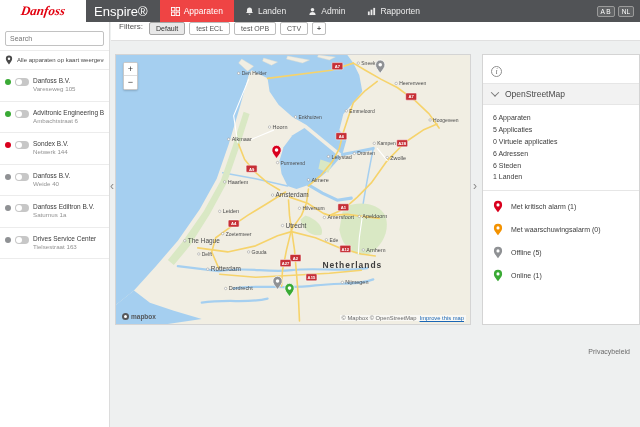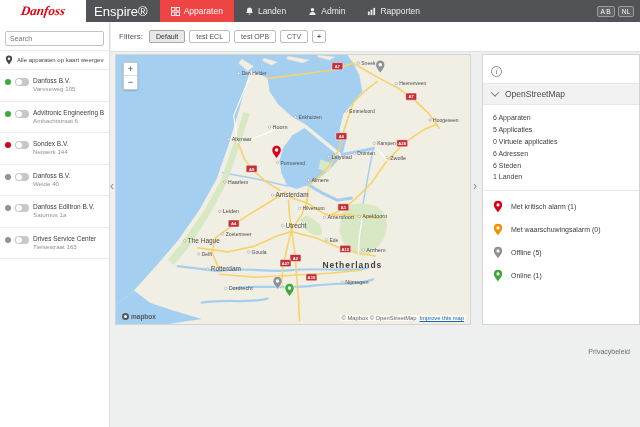--- a/index.html
+++ b/index.html
@@ -31,21 +31,21 @@
   .toggle{width:14px;height:8px;border-radius:4px;background:#c7c7c7;position:relative;margin-top:1px;flex:none;cursor:pointer;}
   .toggle::after{content:"";position:absolute;left:1px;top:1px;width:6px;height:6px;border-radius:50%;background:#fff;}
   .dev-text{min-width:0;}
   .dev-name{font-size:6.5px;color:#3a3a3a;line-height:1.3;white-space:nowrap;overflow:hidden;}
   .dev-addr{font-size:6.2px;color:#929292;line-height:1.3;white-space:nowrap;overflow:hidden;}
 
   .collapse-left{position:absolute;left:110px;top:180px;font-size:12px;color:#8a8a8a;z-index:6;cursor:pointer;line-height:1;}
   .collapse-right{position:absolute;left:473px;top:180px;font-size:12px;color:#8a8a8a;z-index:6;cursor:pointer;line-height:1;}
 
   
-  .filterbar{position:absolute;left:111px;right:0;top:22px;height:30px;background:#fff;border-bottom:1px solid #e0e0e0;display:flex;align-items:center;gap:4px;padding:0 8px;box-sizing:border-box;}
+  .filterbar{position:absolute;left:111px;right:0;top:22px;height:19px;background:#fff;border-bottom:1px solid #e0e0e0;display:flex;align-items:flex-start;gap:4px;padding:0 8px;box-sizing:border-box;}
   .filters-label{font-size:8px;color:#555;margin-right:2px;}
   .chips{display:flex;gap:4px;}
   .chip{border:1px solid #bdbdbd;border-radius:2px;background:#fff;color:#555;font-size:7px;padding:1.5px 6px;cursor:pointer;font-family:inherit;line-height:1.1;}
   .chip.active{background:#e8e8e8;border-color:#a6a6a6;color:#333;}
   .chip.add{padding:1.5px 4px;font-weight:bold;}
 
   
   .map-panel{position:absolute;left:115px;top:54px;width:356px;height:271px;background:#fff;border:1px solid #d4d4d4;box-sizing:border-box;overflow:hidden;}
   .map{width:100%;height:100%;display:block;font-family:inherit;}
   .land{fill:#f1eee3;}

